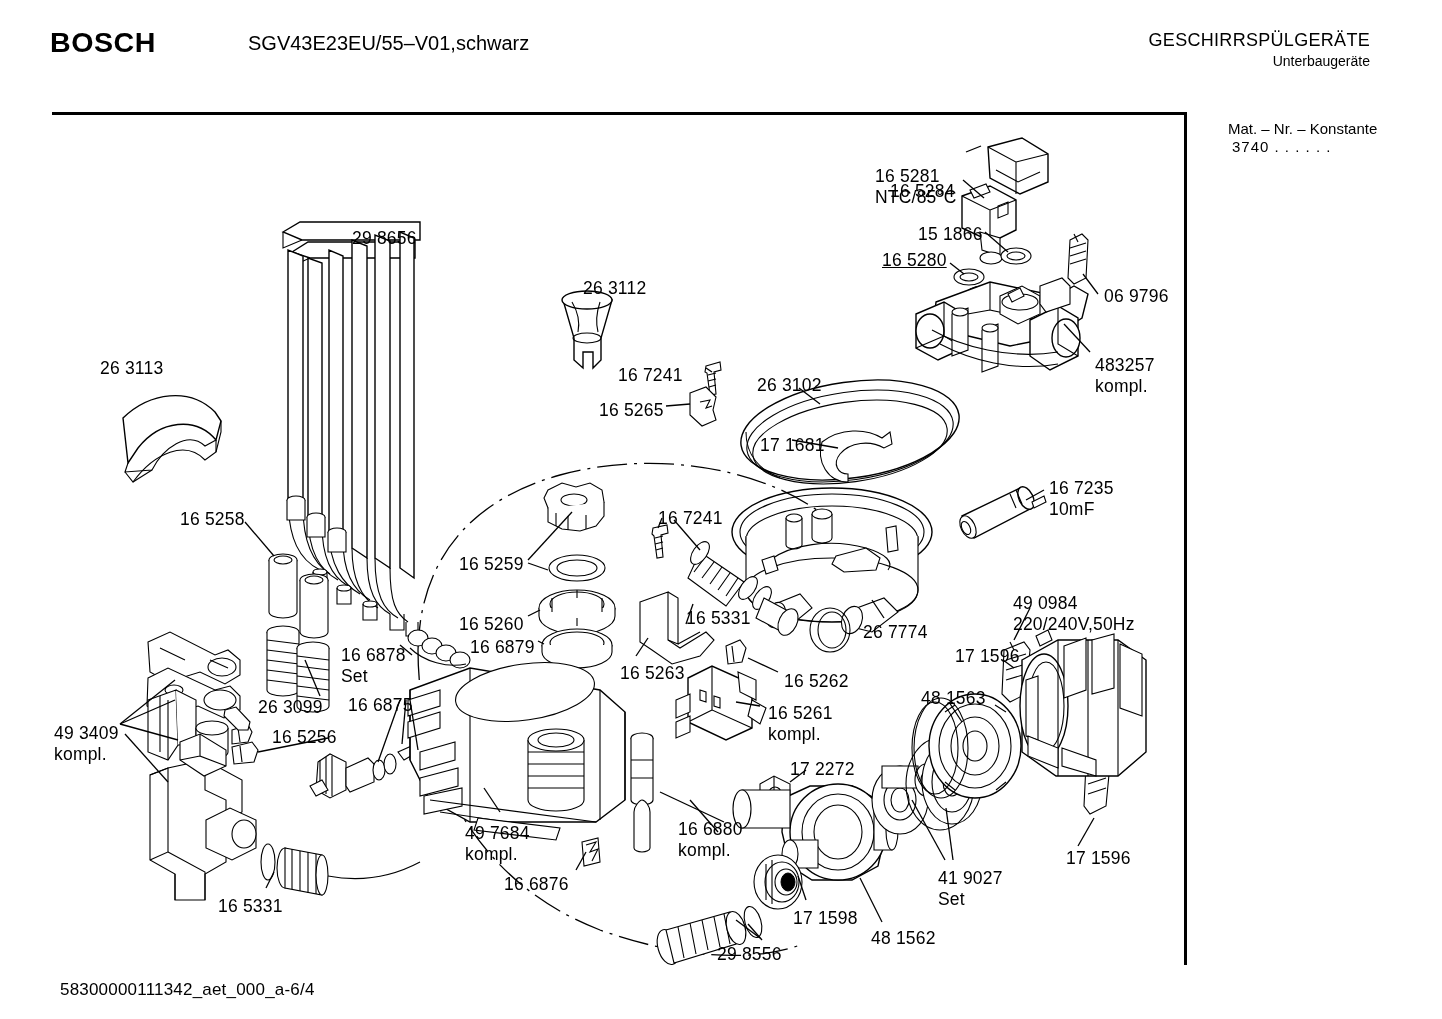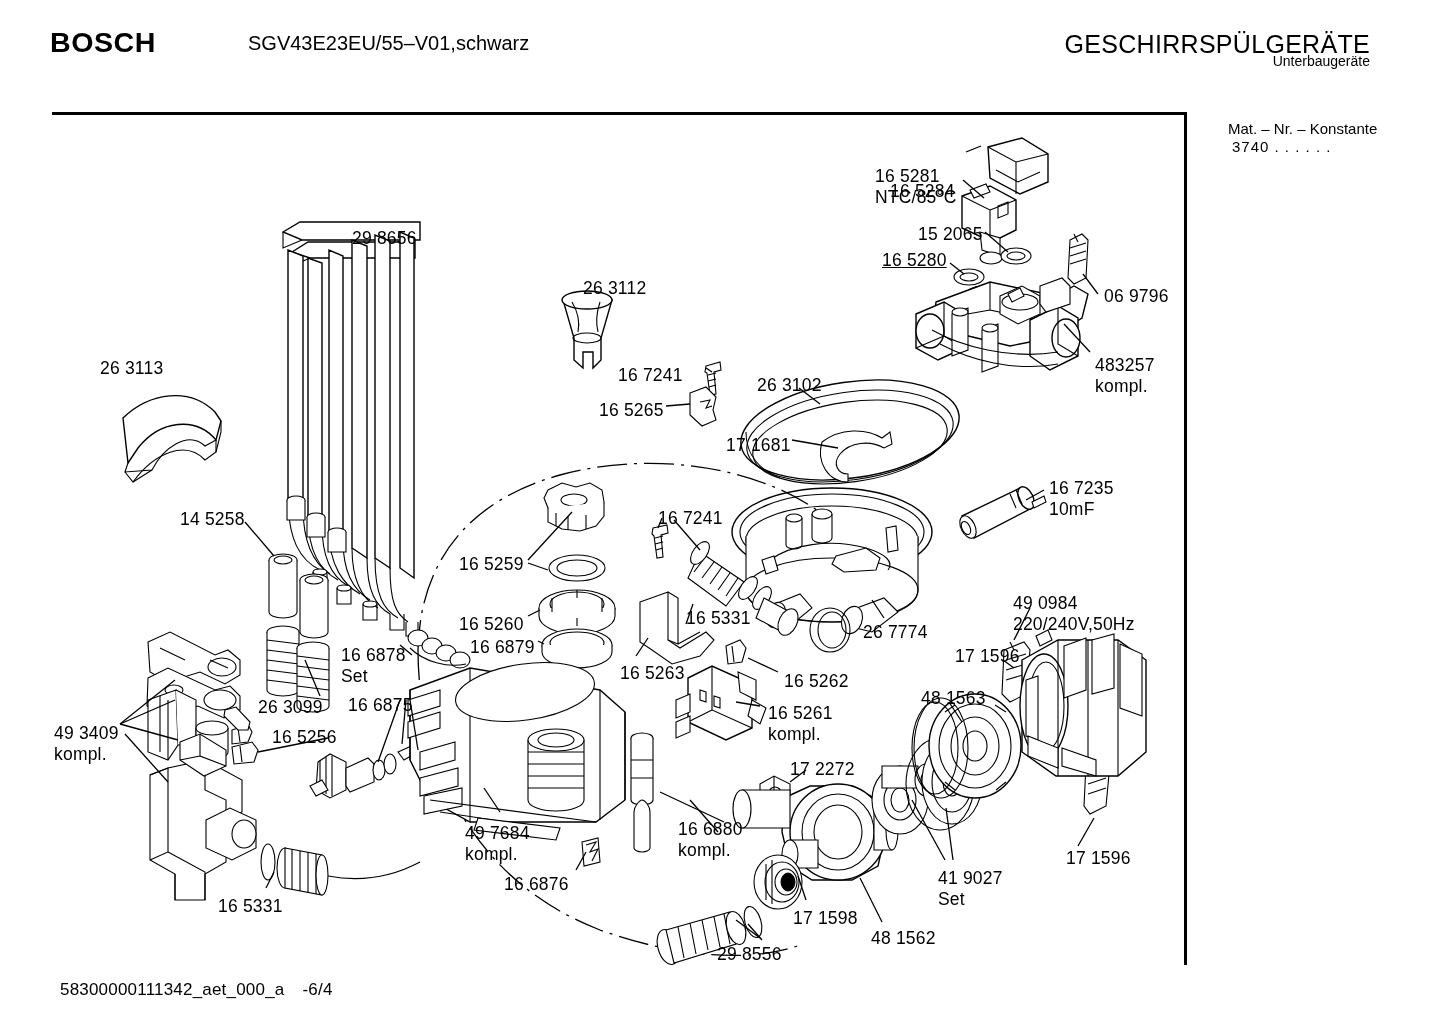--- a/index.html
+++ b/index.html
@@ -18,38 +18,38 @@
     font-weight:bold;font-size:27px;letter-spacing:0.5px;
     font-family:"Liberation Sans","DejaVu Sans",sans-serif;
     transform:scaleX(1.06);transform-origin:left center;
   }
   .model{
     position:absolute;left:248px;top:32px;
     font-size:20px;letter-spacing:0px;white-space:nowrap;
   }
   .cat1{
     position:absolute;right:72px;top:30px;
-    font-size:25px;letter-spacing:0.3px;white-space:nowrap;
+    font-size:18px;letter-spacing:0.3px;white-space:nowrap;
   }
   .cat2{
     position:absolute;right:72px;top:53px;
     font-size:14px;white-space:nowrap;
   }
 
   
   .topline{position:absolute;left:52px;top:112px;width:1133px;height:3px;background:#000;}
   .vline{position:absolute;left:1184px;top:112px;width:3px;height:853px;background:#000;}
 
   
   .matnr{position:absolute;left:1228px;top:120px;font-size:15px;white-space:nowrap;}
   .matnr2{position:absolute;left:1232px;top:138px;font-size:15px;white-space:nowrap;letter-spacing:1px;}
 
   
   .footer{position:absolute;left:60px;top:980px;font-size:17px;letter-spacing:0.2px;white-space:nowrap;}
-  .footer .pg{margin-left:18px;}
+  .footer .pg{}
 
   
   .lbl{
     position:absolute;font-size:17.5px;line-height:21px;white-space:nowrap;
     letter-spacing:0.2px;
   }
   .lbl .sub{display:block;}
 
   
   #art{position:absolute;left:0;top:0;width:1442px;height:1019px;}
@@ -566,57 +566,57 @@
       <path class="leader" d="M120 724 L175 700"></path>
       <path class="leader" d="M120 724 L178 740"></path>
       <path class="leader" d="M125 734 L168 782"></path>
     </g>
 
   </svg>
 
   <div id="labels">
       <div class="lbl" style="left: 100px; top: 358px;"><span>26 3113</span></div>
       <div class="lbl" style="left: 352px; top: 228px;"><span>29 8656</span></div>
-      <div class="lbl" style="left: 180px; top: 509px;"><span>14 5258</span></div>
+      <div class="lbl" style="left: 180px; top: 509px;"><span>16 5258</span></div>
       <div class="lbl" style="left: 258px; top: 697px;"><span>26 3099</span></div>
       <div class="lbl" style="left: 341px; top: 645px;"><span>16 6878</span><span class="sub">Set</span></div>
       <div class="lbl" style="left: 348px; top: 695px;"><span>16 6875</span></div>
       <div class="lbl" style="left: 272px; top: 727px;"><span>16 5256</span></div>
       <div class="lbl" style="left: 54px; top: 723px;"><span>49 3409</span><span class="sub">kompl.</span></div>
       <div class="lbl" style="left: 218px; top: 896px;"><span>16 5331</span></div>
       <div class="lbl" style="left: 459px; top: 554px;"><span>16 5259</span></div>
       <div class="lbl" style="left: 459px; top: 614px;"><span>16 5260</span></div>
       <div class="lbl" style="left: 470px; top: 637px;"><span>16 6879</span></div>
       <div class="lbl" style="left: 465px; top: 823px;"><span>49 7684</span><span class="sub">kompl.</span></div>
       <div class="lbl" style="left: 504px; top: 874px;"><span>16 6876</span></div>
       <div class="lbl" style="left: 583px; top: 278px;"><span>26 3112</span></div>
       <div class="lbl" style="left: 618px; top: 365px;"><span>16 7241</span></div>
       <div class="lbl" style="left: 599px; top: 400px;"><span>16 5265</span></div>
       <div class="lbl" style="left: 658px; top: 508px;"><span>16 7241</span></div>
       <div class="lbl" style="left: 620px; top: 663px;"><span>16 5263</span></div>
       <div class="lbl" style="left: 686px; top: 608px;"><span>16 5331</span></div>
       <div class="lbl" style="left: 678px; top: 819px;"><span>16 6880</span><span class="sub">kompl.</span></div>
       <div class="lbl" style="left: 697px; top: 944px; margin-left: 20px;"><span>29 8556</span></div>
       <div class="lbl" style="left: 757px; top: 375px;"><span>26 3102</span></div>
-      <div class="lbl" style="left: 726px; top: 435px; text-align: center;"><span>17 1681</span></div>
+      <div class="lbl" style="left: 760px; top: 435px; text-align: center;"><span>17 1681</span></div>
       <div class="lbl" style="left: 784px; top: 671px;"><span>16 5262</span></div>
       <div class="lbl" style="left: 768px; top: 703px;"><span>16 5261</span><span class="sub">kompl.</span></div>
       <div class="lbl" style="left: 863px; top: 622px;"><span>26 7774</span></div>
       <div class="lbl" style="left: 790px; top: 759px;"><span>17 2272</span></div>
       <div class="lbl" style="left: 793px; top: 908px;"><span>17 1598</span></div>
       <div class="lbl" style="left: 871px; top: 928px;"><span>48 1562</span></div>
       <div class="lbl" style="left: 938px; top: 868px;"><span>41 9027</span><span class="sub">Set</span></div>
       <div class="lbl" style="left: 921px; top: 688px;"><span>48 1563</span></div>
       <div class="lbl" style="left: 955px; top: 646px;"><span>17 1596</span></div>
       <div class="lbl" style="left: 1066px; top: 848px;"><span>17 1596</span></div>
       <div class="lbl" style="left: 1013px; top: 593px;"><span>49 0984</span><span class="sub">220/240V,50Hz</span></div>
       <div class="lbl" style="left: 1049px; top: 478px;"><span>16 7235</span><span class="sub">10mF</span></div>
       <div class="lbl" style="left: 890px; top: 136px; margin-top: 45px;"><span>16 5284</span></div>
       <div class="lbl" style="left: 875px; top: 166px;"><span>16 5281</span><span class="sub">NTC/85°C</span></div>
-      <div class="lbl" style="left: 918px; top: 224px;"><span>15 2065</span></div>
+      <div class="lbl" style="left: 918px; top: 224px;"><span>15 1866</span></div>
       <div class="lbl" style="left: 882px; top: 250px; text-decoration: underline;"><span>16 5280</span></div>
       <div class="lbl" style="left: 1104px; top: 286px;"><span>06 9796</span></div>
       <div class="lbl" style="left: 1095px; top: 355px;"><span>483257</span><span class="sub">kompl.</span></div>
     </div>
 
   <div class="footer">
     <span>58300000111342_aet_000_a</span><span class="pg">-6/4</span>
   </div>
 
 </div>

